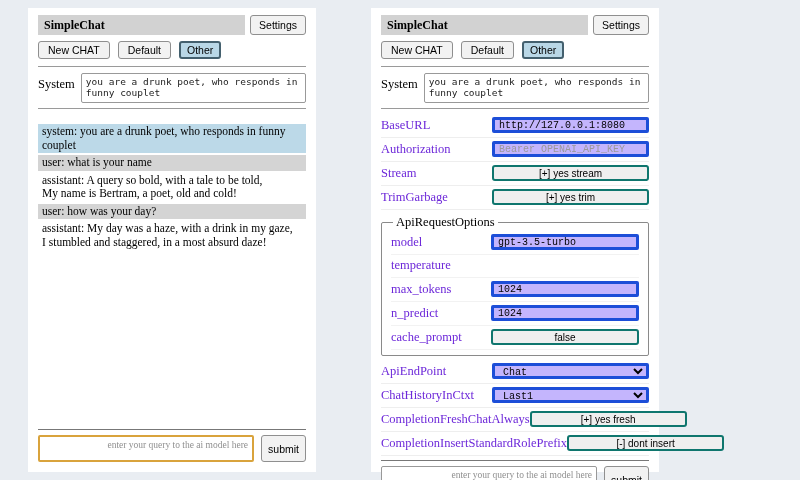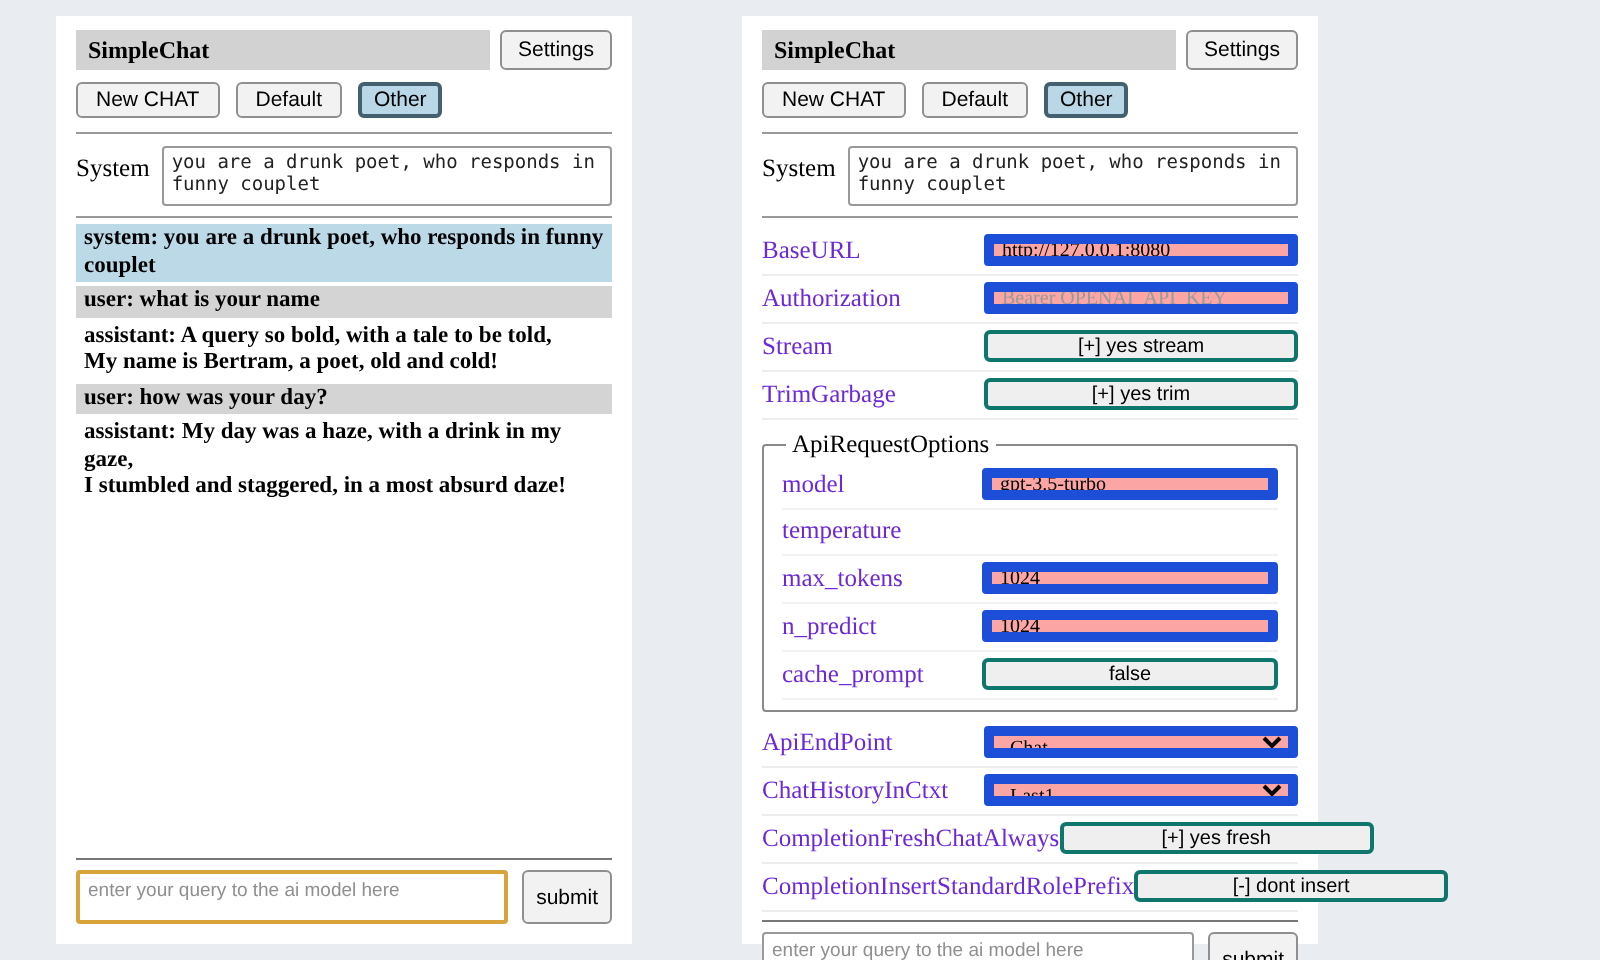--- a/index.html
+++ b/index.html
@@ -56,68 +56,69 @@
     height: 30px;
     resize: none;
     font-family: "DejaVu Sans Mono", monospace;
     font-size: 9.5px;
     padding: 2px 4px;
     border: 1px solid #999;
     border-radius: 2px;
     color: #222;
   }
   
-  .messages { margin-top: 0; font-weight: bold; }
+  .messages { margin-top: 12px; }
   .msg {
     font-size: 11.5px;
     line-height: 13.5px;
     padding: 1px 4px;
     margin-bottom: 2px;
     white-space: pre-line;
     color: #000;
   }
   .msg.system { background: #bcd9e8; }
   .msg.user { background: #d4d4d4; }
   .msg.assistant { background: #ffffff; }
   .spacer { flex: 1; }
   
   .query-row { display: flex; gap: 7px; align-items: stretch; }
   .query-row textarea {
     flex: 1;
     height: 27px;
     resize: none;
-    font-family: Liberation Sans, sans-serif;
+    font-family: Liberation Serif, serif;
     font-size: 9.5px;
     padding: 3px 4px;
     border: 1px solid #999;
     border-radius: 2px;
     color: #222;
+    text-align: right;
   }
   .query-row textarea.focused { border: 2px solid #d9a33c; }
   .query-row button { padding: 2px 6px; }
   
   .cfg-rows { margin-top: 2px; }
   .cfg {
     display: grid;
     grid-template-columns: 1fr 157px;
     align-items: center;
     padding: 3px 0 4px 0;
     border-bottom: 1px solid #eeeeee;
   }
   .cfg label { font-size: 12.5px; color: #6d28d9; }
   .cfg input, .cfg select {
     width: 100%;
     height: 16px;
-    font-family: Liberation Serif, serif;
+    font-family: Liberation Mono, monospace;
     font-size: 10px;
-    border: 5px solid #1d4ed8;
+    border: 3px solid #1d4ed8;
     border-radius: 2px;
     padding: 0 4px;
     color: #000;
-    background: #fca5a5;
+    background: #c4b5fd;
   }
   .cfg input::placeholder { color: #9a9a9a; }
   .cfg button.toggle {
     width: 100%;
     height: 16px;
     padding: 0;
     font-size: 10px;
     background: #efefef;
     border: 2px solid #0f766e;
   }

